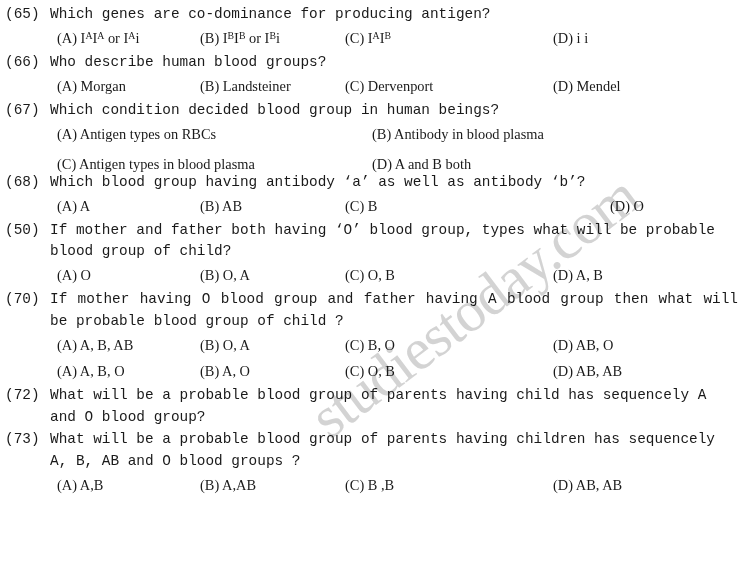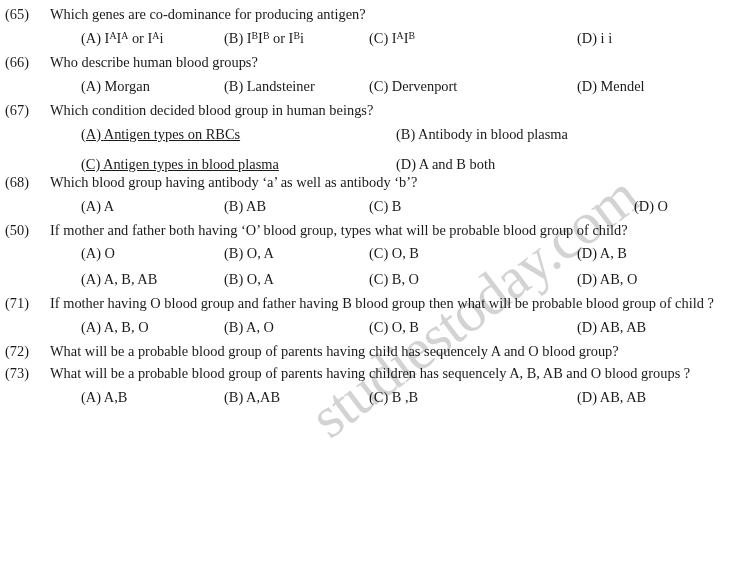--- a/index.html
+++ b/index.html
@@ -41,20 +41,21 @@
     padding: 4px 0 0 0;
   }
 
   .q {
     position: relative;
     margin: 0;
   }
   .q-head {
     display: flex;
     align-items: flex-start;
+    font-family: Liberation Mono, monospace;
   }
   .q-num {
     width: 50px;
     flex: 0 0 50px;
     padding-left: 5px;
     line-height: 1.52;
   }
   .q-text {
     flex: 1 1 auto;
     padding-right: 17px;
@@ -70,38 +71,37 @@
   .opts {
     position: relative;
     height: 24px;
     margin-top: 2px;
   }
   .opt {
     position: absolute;
     top: 0;
     white-space: nowrap;
     line-height: 1.45;
-    margin-left: 24px;
   }
   .opt-a { left: 57px; }
   .opt-b { left: 200px; }
   .opt-c { left: 345px; }
   .opt-d { left: 553px; }
   .opt-d-far { left: 610px; }
 
   
   .opts2 {
     position: relative;
     height: 48px;
     margin-top: 2px;
   }
   .opts2 .opt { line-height: 1.45; }
   .r1 { top: 0; }
   .r2 { top: 30px; }
-  .c1 { left: 57px; text-decoration: underline; }
+  .c1 { left: 57px; }
   .c2 { left: 372px; }
 
   .lbl { }
   sup {
     font-size: 0.68em;
     vertical-align: 0.42em;
     line-height: 0;
   }
 </style>
 </head>
@@ -164,32 +164,32 @@
         <div class="q-text">If mother and father both having ‘O’ blood group, types what will be probable blood group of child?</div>
       </div>
       <div class="opts">
         <span class="opt opt-a"><span class="lbl">(A) </span><span>O</span></span>
         <span class="opt opt-b"><span class="lbl">(B) </span><span>O, A</span></span>
         <span class="opt opt-c"><span class="lbl">(C) </span><span>O, B</span></span>
         <span class="opt opt-d"><span class="lbl">(D) </span><span>A, B</span></span>
       </div>
     </div>
     <div class="q">
+      <div class="q-head">
+        <div class="q-num">(70)</div>
+        <div class="q-text justify">If mother having O blood group and father having A blood group then what will be probable blood group of child ?</div>
+      </div>
       <div class="opts">
         <span class="opt opt-a"><span class="lbl">(A) </span><span>A, B, AB</span></span>
         <span class="opt opt-b"><span class="lbl">(B) </span><span>O, A</span></span>
         <span class="opt opt-c"><span class="lbl">(C) </span><span>B, O</span></span>
         <span class="opt opt-d"><span class="lbl">(D) </span><span>AB, O</span></span>
       </div>
     </div>
     <div class="q">
-      <div class="q-head">
-        <div class="q-num">(71)</div>
-        <div class="q-text justify">If mother having O blood group and father having B blood group then what will be probable blood group of child ?</div>
-      </div>
       <div class="opts">
         <span class="opt opt-a"><span class="lbl">(A) </span><span>A, B, O</span></span>
         <span class="opt opt-b"><span class="lbl">(B) </span><span>A, O</span></span>
         <span class="opt opt-c"><span class="lbl">(C) </span><span>O, B</span></span>
         <span class="opt opt-d"><span class="lbl">(D) </span><span>AB, AB</span></span>
       </div>
     </div>
     <div class="q">
       <div class="q-head">
         <div class="q-num">(72)</div>

